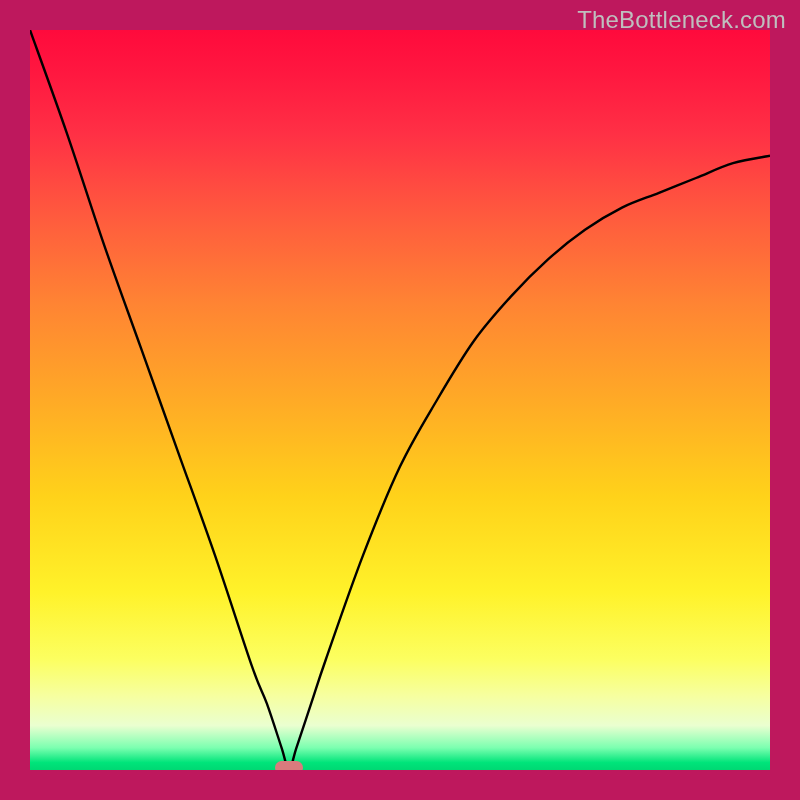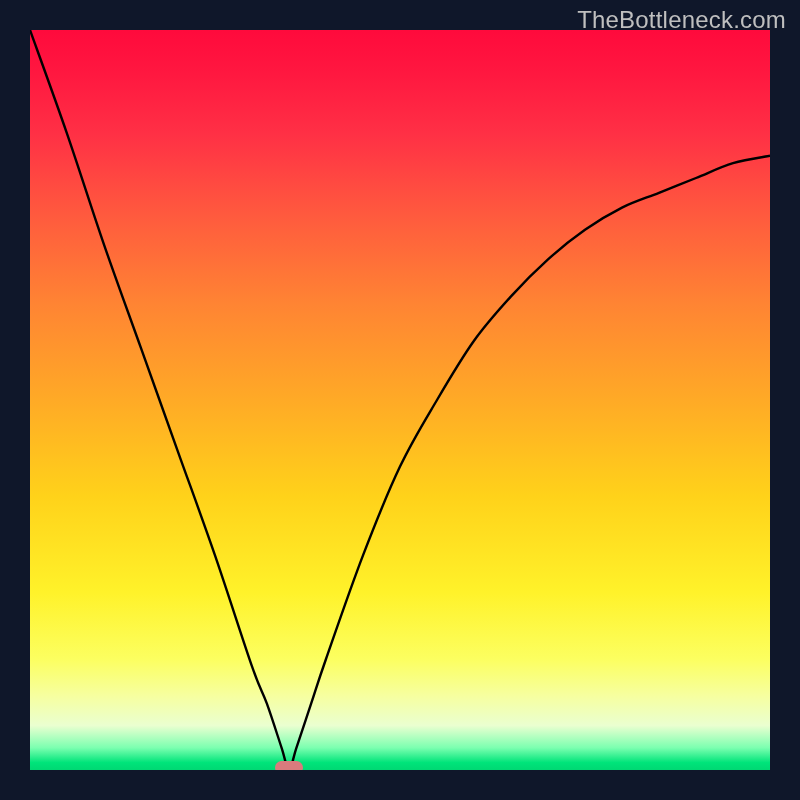--- a/index.html
+++ b/index.html
@@ -10,21 +10,21 @@
     background: #000;
     overflow: hidden;
     font-family: Arial, Helvetica, sans-serif;
   }
   .frame {
     position: absolute;
     top: 0;
     left: 0;
     width: 800px;
     height: 800px;
-    background: #0f172a;
+    background: #be185d;
   }
   .plot-area {
     position: absolute;
     top: 30px;
     left: 30px;
     width: 740px;
     height: 740px;
     overflow: hidden;
   }
   .gradient {

